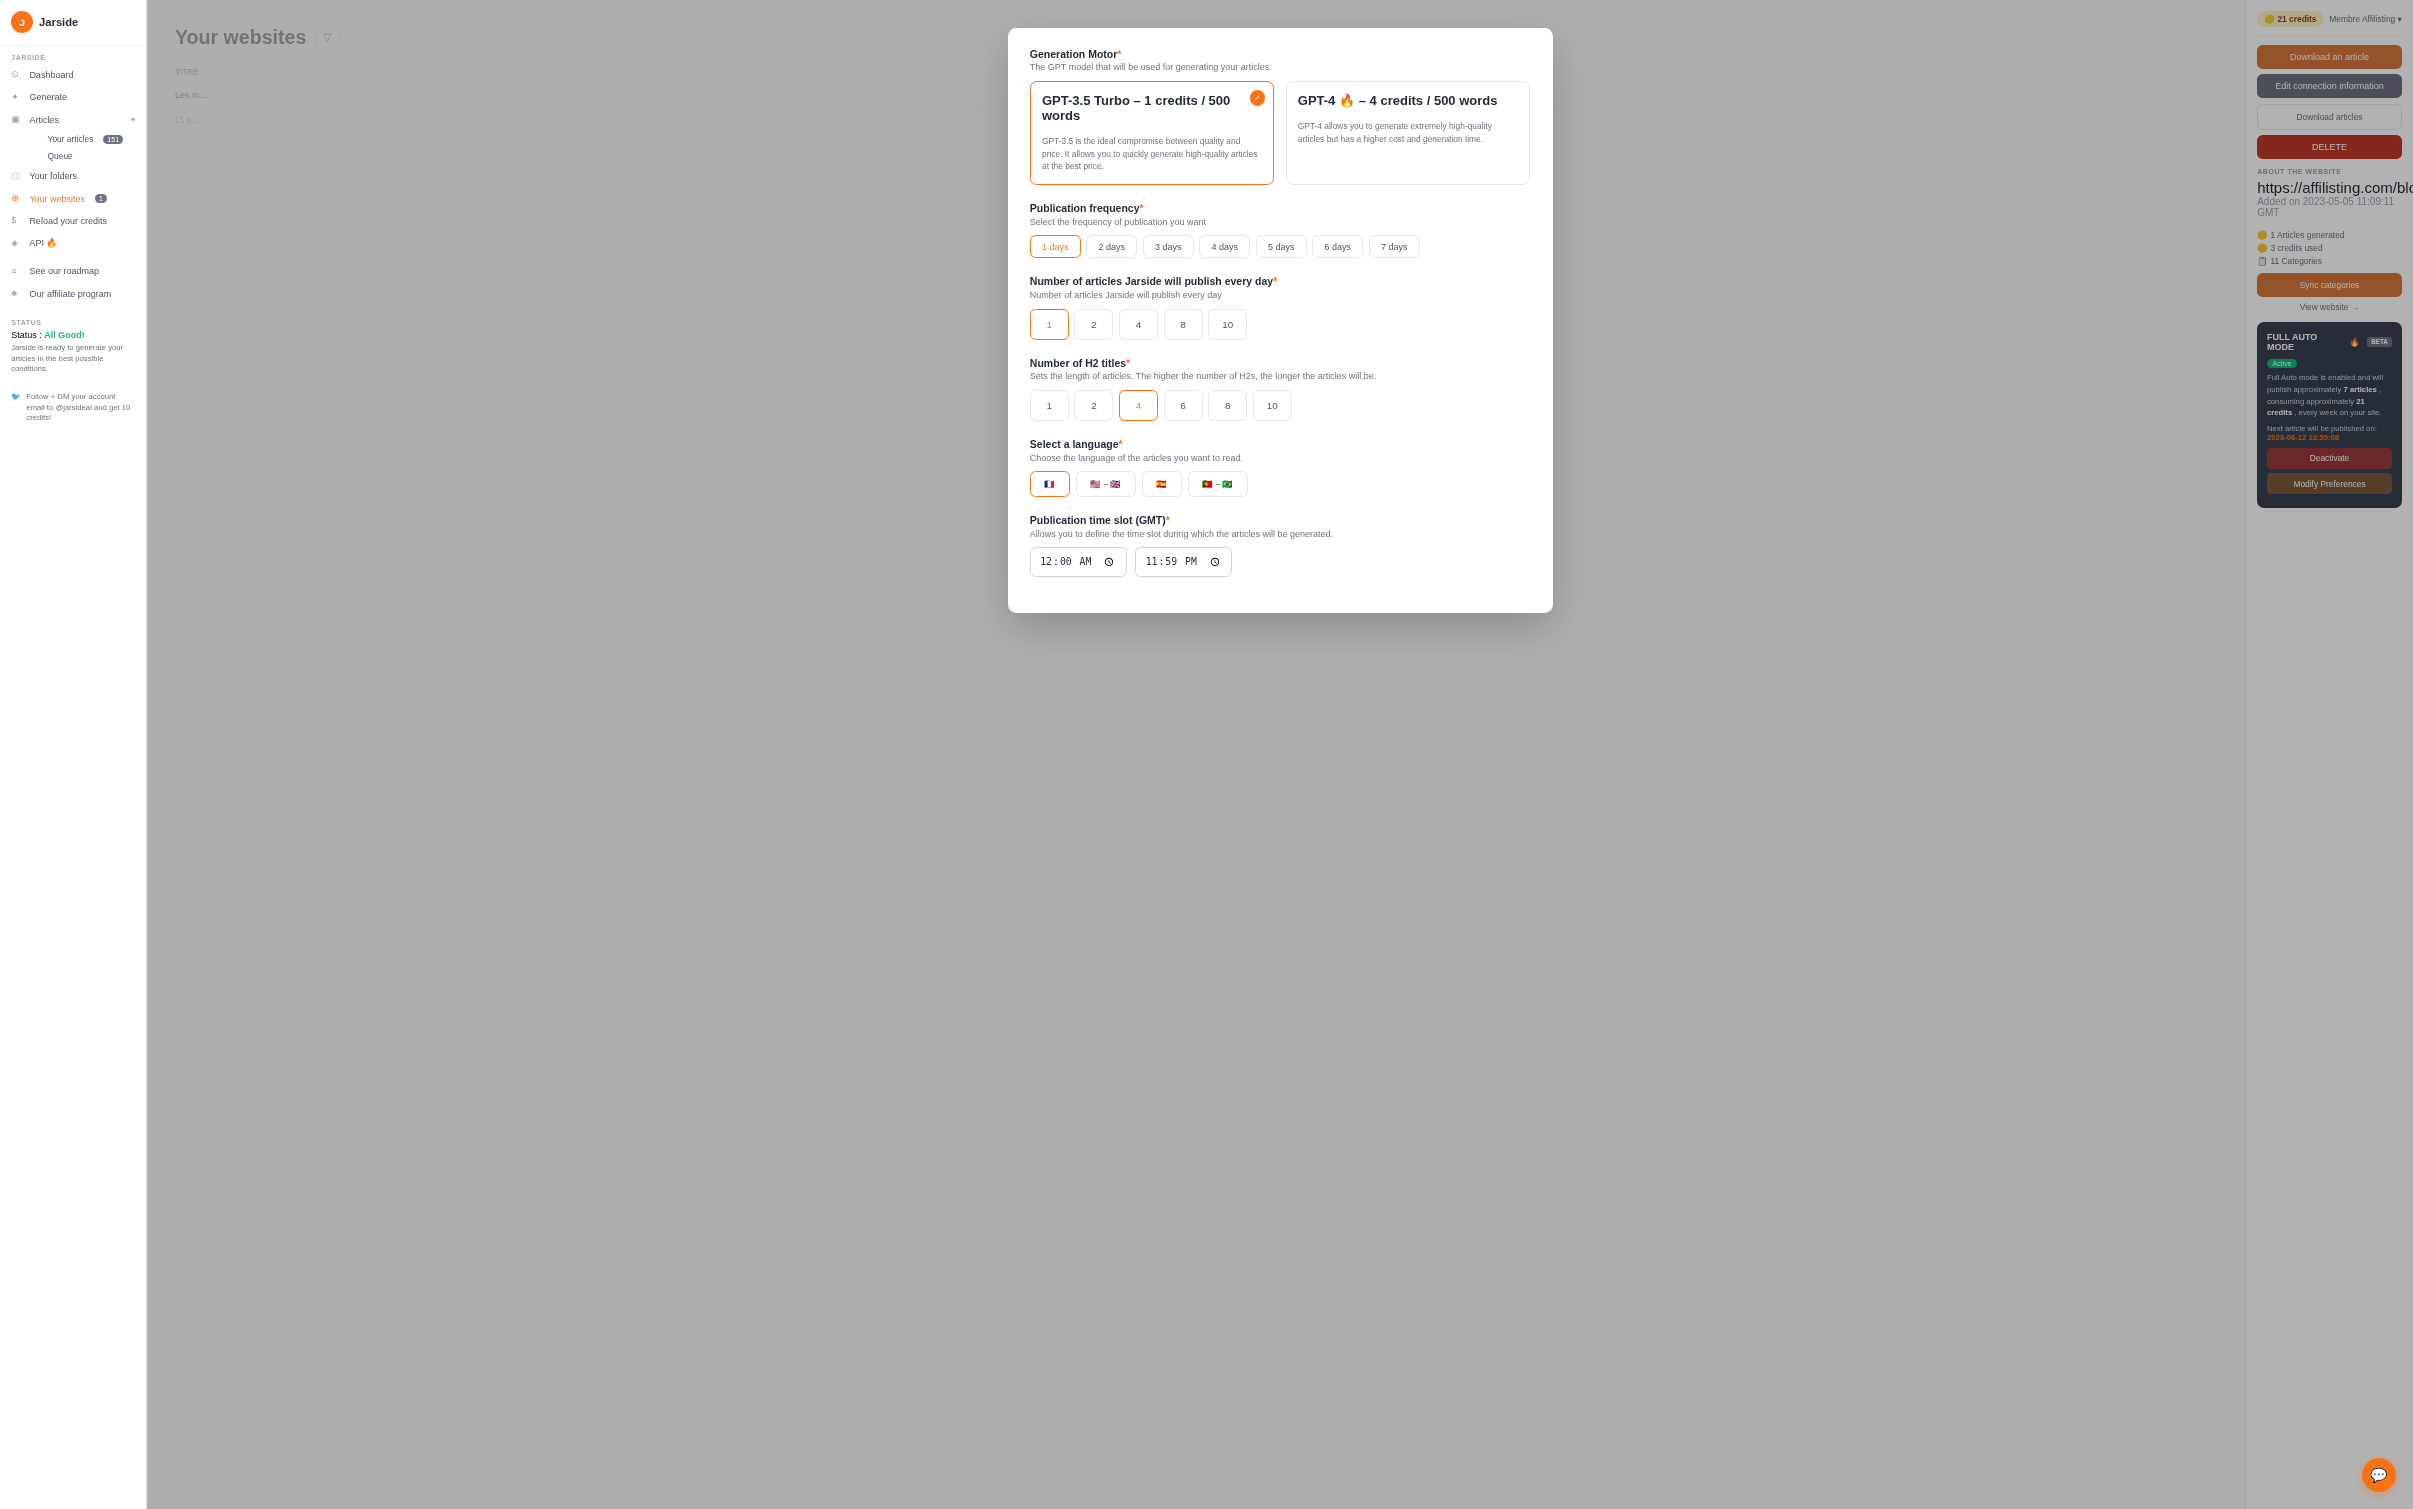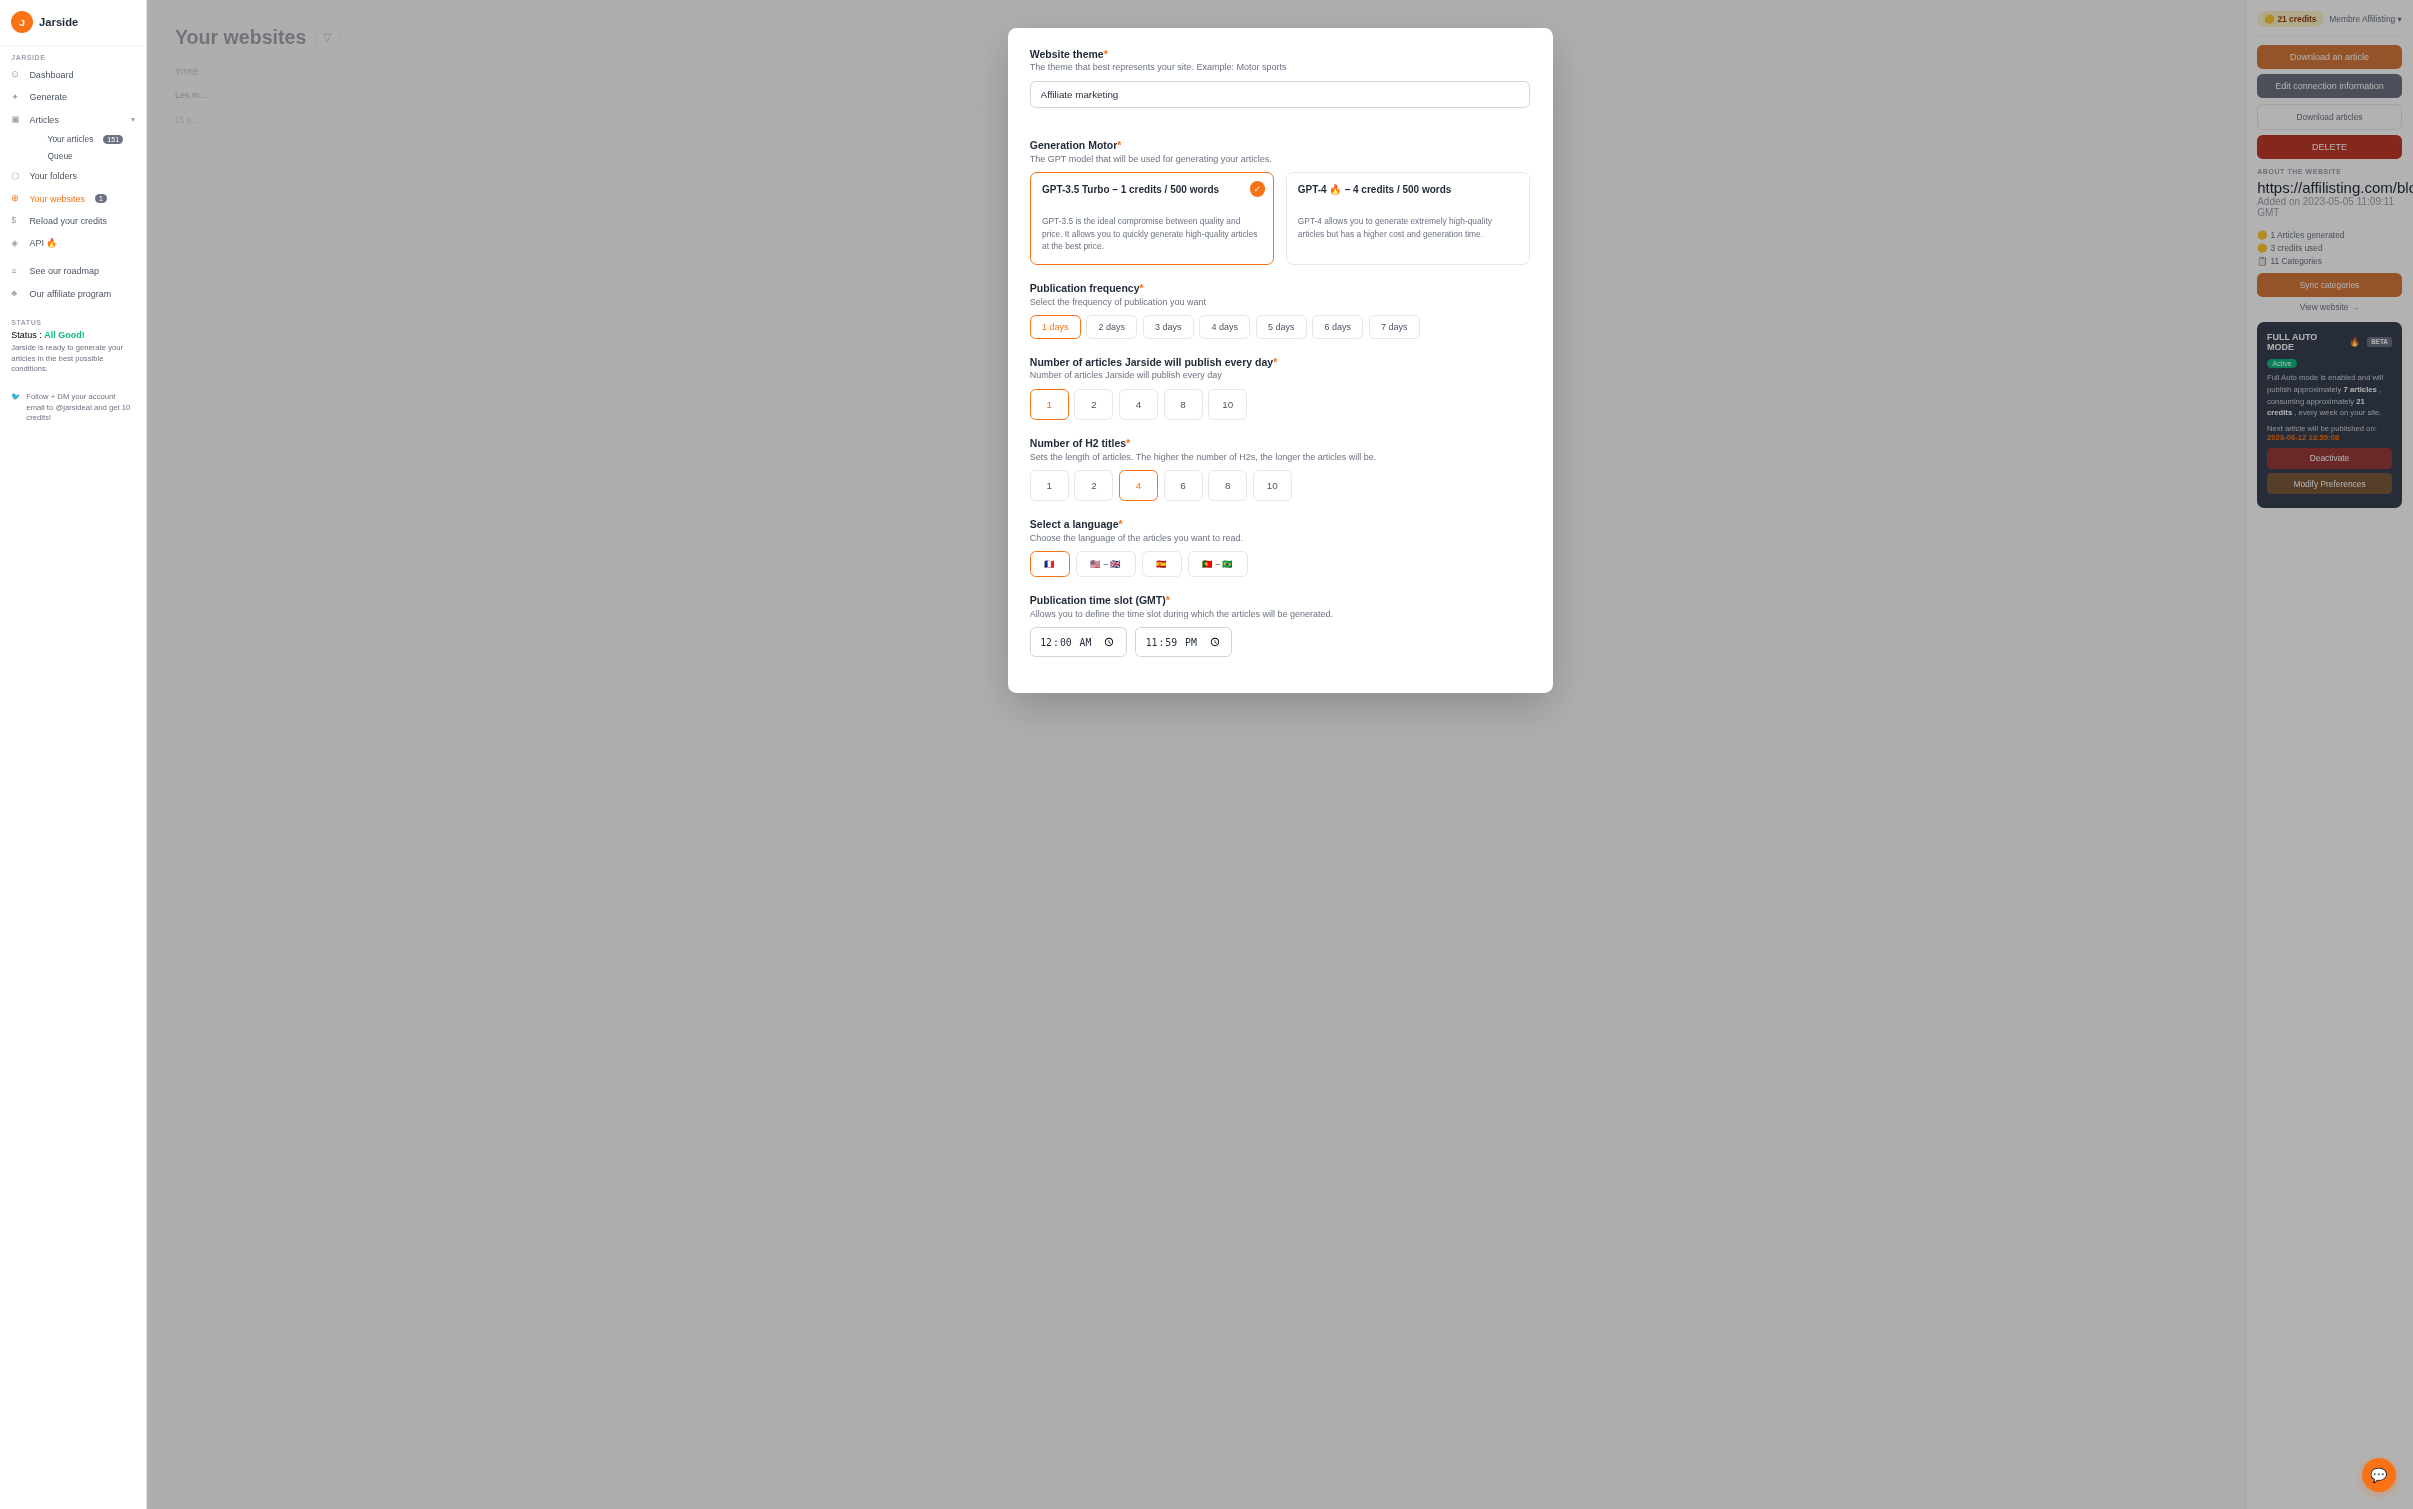--- a/index.html
+++ b/index.html
@@ -143,21 +143,21 @@
     }
     .modal-section { margin-bottom: 17px; }
 
     
     .model-cards { display: flex; gap: 11.2px; margin-top: 7px; }
     .model-card {
       flex: 1; border: 1.4px solid #e5e7eb; border-radius: 7px;
       padding: 11.2px; cursor: pointer; position: relative;
     }
     .model-card.selected { border-color: #f97316; }
-    .model-card-title { font-size: 10px; font-weight: 700; color: #1f2937; margin-bottom: 20px; }
+    .model-card-title { font-size: 13px; font-weight: 700; color: #1f2937; margin-bottom: 12px; }
     .model-card-desc { font-size: 8.4px; color: #6b7280; line-height: 1.5; }
     .model-check {
       position: absolute; top: 8.4px; right: 8.4px;
       width: 15.4px; height: 15.4px; background: #f97316; border-radius: 50%;
       display: flex; align-items: center; justify-content: center; color: white; font-size: 8.4px;
     }
 
     
     .freq-buttons { display: flex; gap: 5.6px; flex-wrap: wrap; margin-top: 7px; }
     .freq-btn {
@@ -300,27 +300,20 @@
       <span>Les m...</span>
     </div>
     <div style="padding:7px 14px;font-size:8.4px;color:#9ca3af;">
       <span>15 p...</span>
     </div>
   </div>
 
   <div class="modal-overlay">
     <div class="modal">
 
-      <div class="modal-section">
-        <div class="modal-field-label">
-          <span>Website theme</span><span class="req">*</span>
-        </div>
-        <div class="modal-field-desc">The theme that best represents your site. Example: Motor sports</div>
-        <input class="modal-input" type="text" value="Affiliate marketing" style="">
-      </div>
 
       <div class="modal-section">
         <div class="modal-field-label">
           <span>Generation Motor</span><span class="req">*</span>
         </div>
         <div class="modal-field-desc">The GPT model that will be used for generating your articles.</div>
         <div class="model-cards">
           <div class="model-card selected">
             <div class="model-card-title">GPT-3.5 Turbo – 1 credits / 500 words</div>
             <div class="model-card-desc">GPT-3.5 is the ideal compromise between quality and price. It allows you to quickly generate high-quality articles at the best price.</div>

